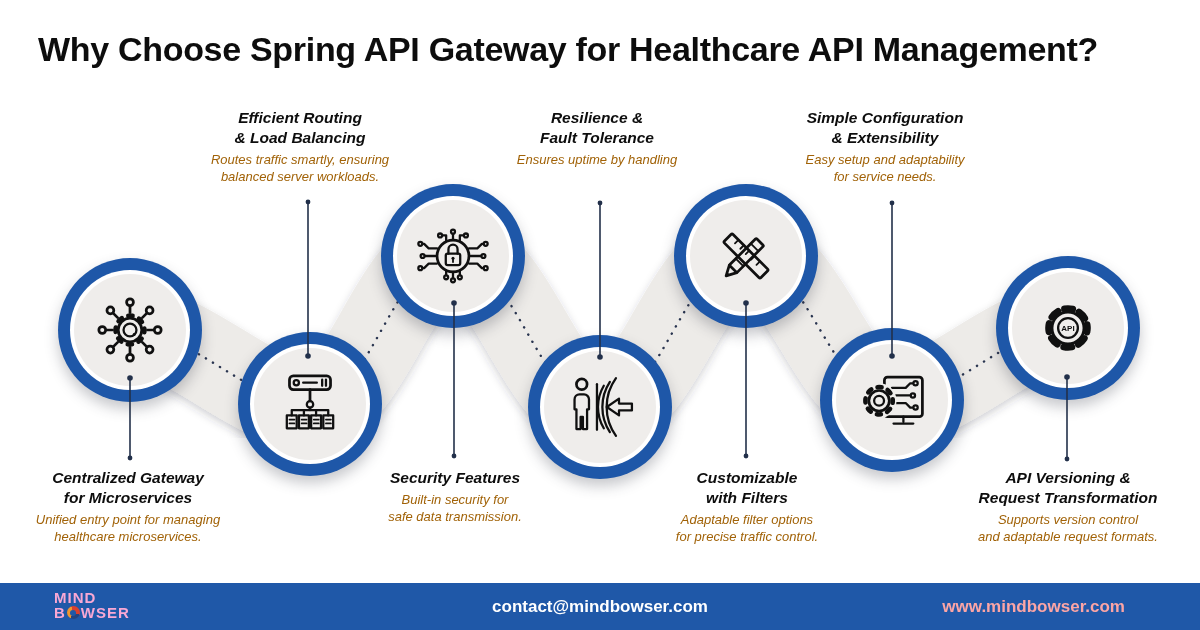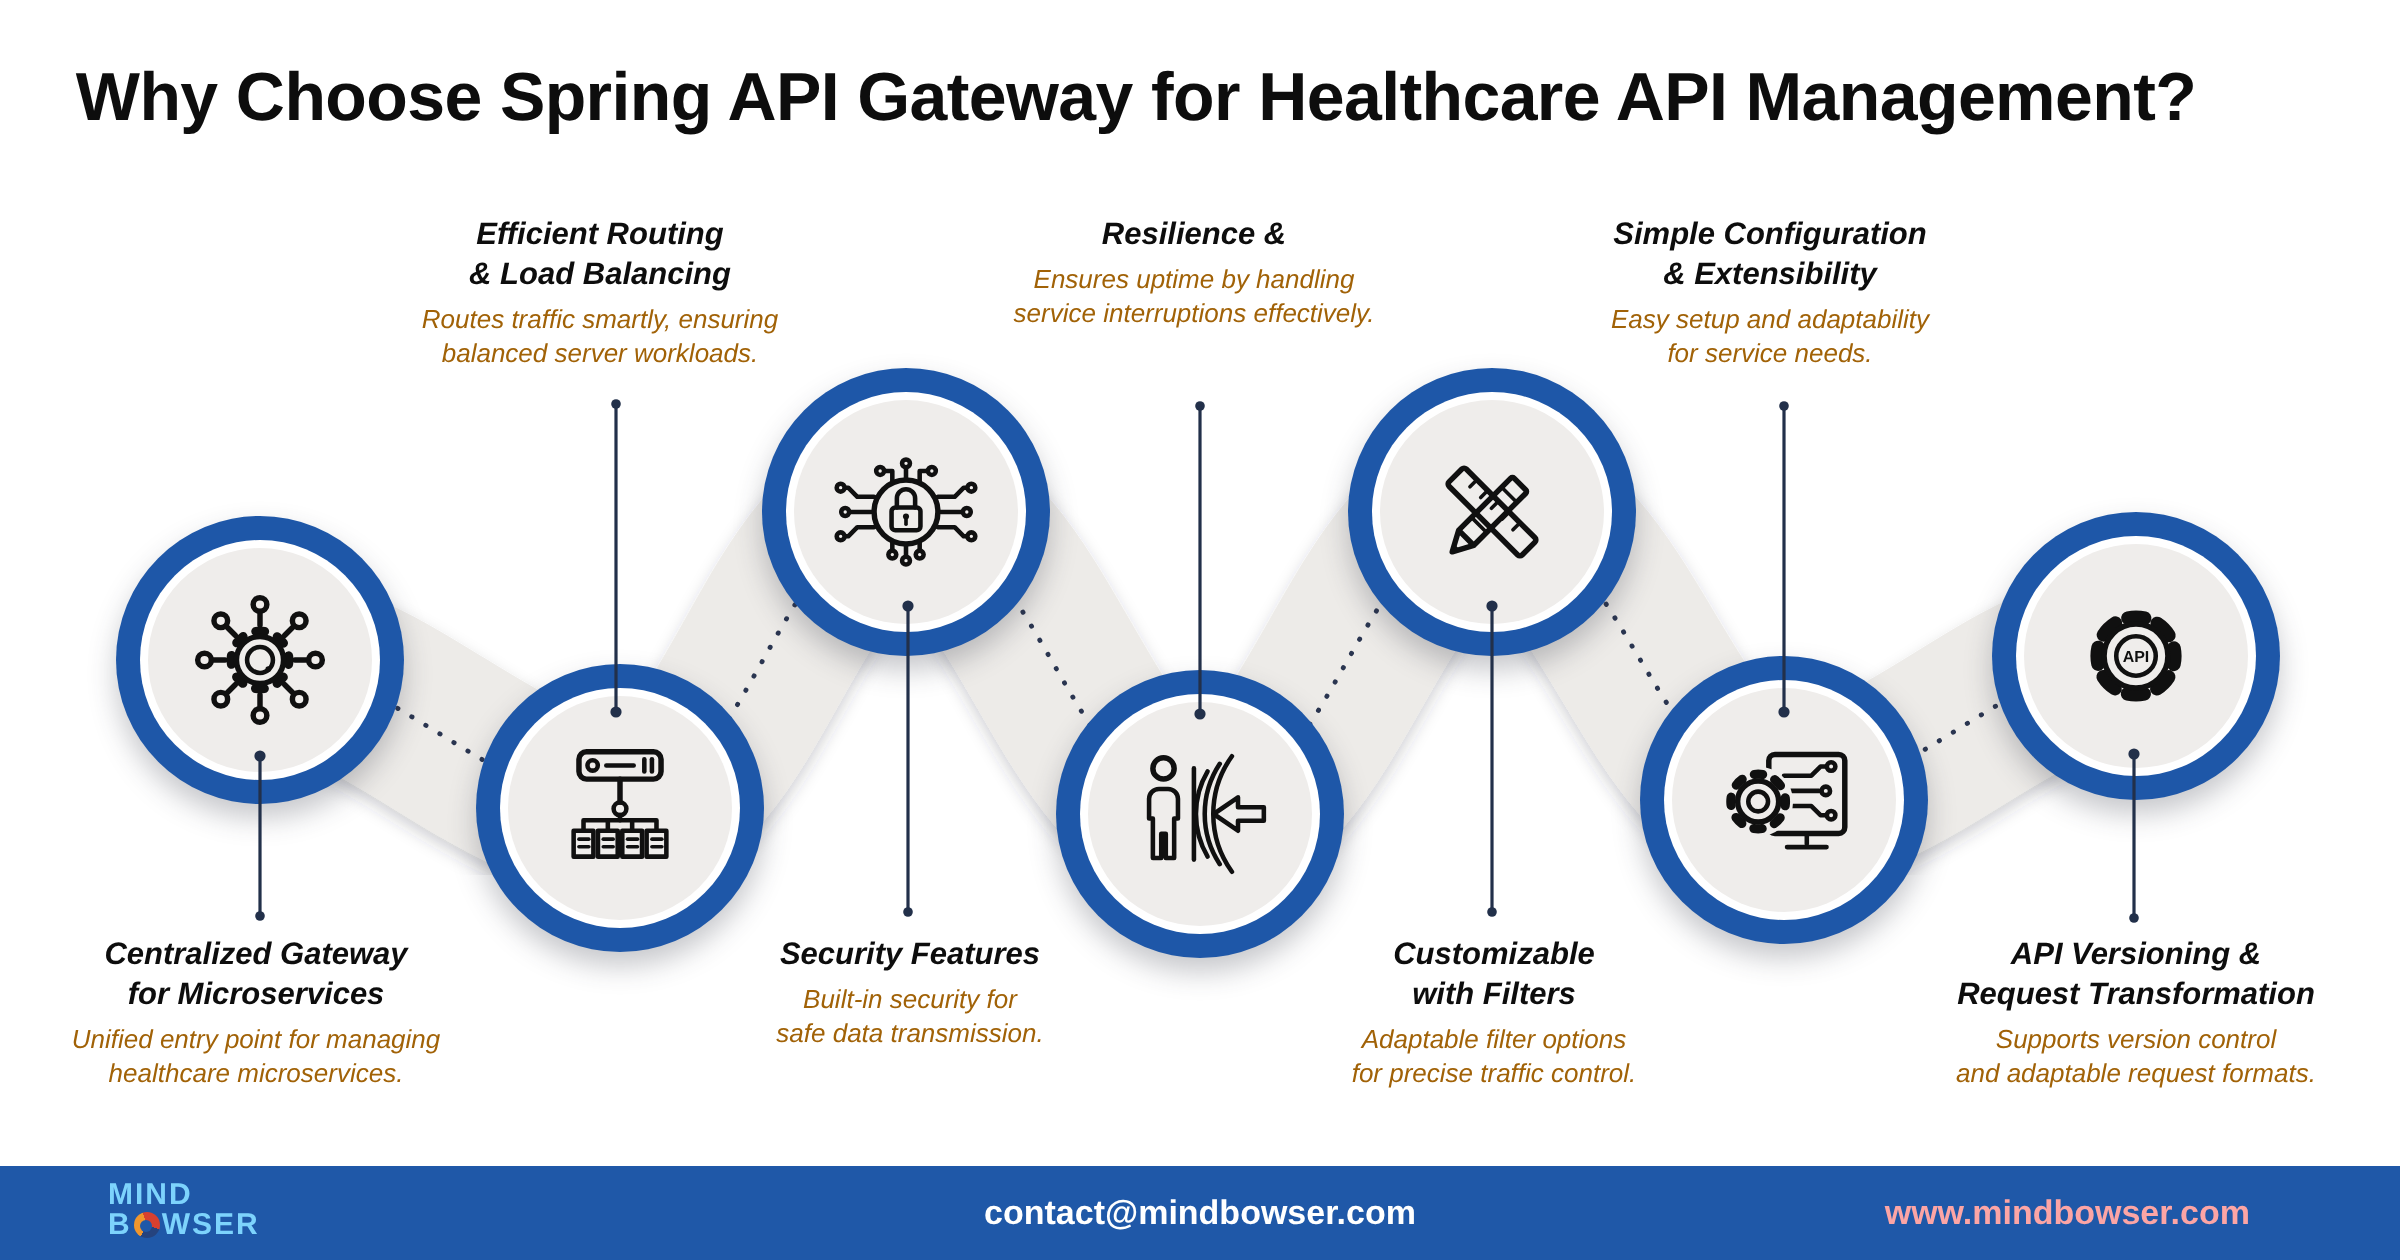--- a/index.html
+++ b/index.html
@@ -38,21 +38,21 @@
   .icon .g9{stroke-width:9;}
   .icon .fillb{fill:#101010;stroke:none;}
   .icon .knock{fill:var(--inner);stroke:none;}
   .icon .fillt{fill:#101010;stroke:none;font-family:"Liberation Sans",sans-serif;}
   .label-block{position:absolute;width:300px;text-align:center;}
   .label-title{font-weight:800;font-style:italic;font-size:15.5px;line-height:1.28;color:var(--ink);}
   .label-desc{font-style:italic;font-size:13px;line-height:1.34;color:#a16207;margin-top:3px;}
   .connector{stroke:var(--connector);stroke-width:1.6;}
   .cdot{fill:var(--connector);stroke:none;}
   .footer{position:absolute;left:0;top:583px;width:1200px;height:47px;background:var(--footer-blue);}
-  .logo{position:absolute;left:54px;top:7px;color:#7dd3fc;font-weight:800;
+  .logo{position:absolute;left:54px;top:7px;color:#f9a8d4;font-weight:800;
     font-size:15px;line-height:15px;letter-spacing:1px;}
   .logo-line2{display:flex;align-items:center;}
   .logo-o{display:inline-block;width:13px;height:13px;border-radius:50%;margin:0 1px;position:relative;
     background:conic-gradient(from 210deg,#F0962D 0deg 130deg,#D8402F 130deg 260deg,#25437E 260deg 360deg);}
   .logo-o::after{content:"";position:absolute;inset:3.5px;border-radius:50%;background:var(--footer-blue);}
   .footer-email{position:absolute;left:50%;transform:translateX(-50%);top:14px;
     color:#ffffff;font-weight:bold;font-size:17px;}
   .footer-site{position:absolute;right:75px;top:14px;color:#fca5a5;font-weight:bold;font-size:17px;}
 </style>
 </head>
@@ -321,24 +321,24 @@
     </div>
     <div class="label-desc">
       <div>Routes traffic smartly, ensuring</div>
         <div>balanced server workloads.</div>
     </div>
   </div>
 
   <div class="label-block" style="left:447px;top:108px;">
     <div class="label-title">
       <div>Resilience &amp;</div>
+        <div>Fault Tolerance</div>
     </div>
     <div class="label-desc">
       <div>Ensures uptime by handling</div>
-        <div>service interruptions effectively.</div>
     </div>
   </div>
 
   <div class="label-block" style="left:735px;top:108px;">
     <div class="label-title">
       <div>Simple Configuration</div>
         <div>&amp; Extensibility</div>
     </div>
     <div class="label-desc">
       <div>Easy setup and adaptability</div>

